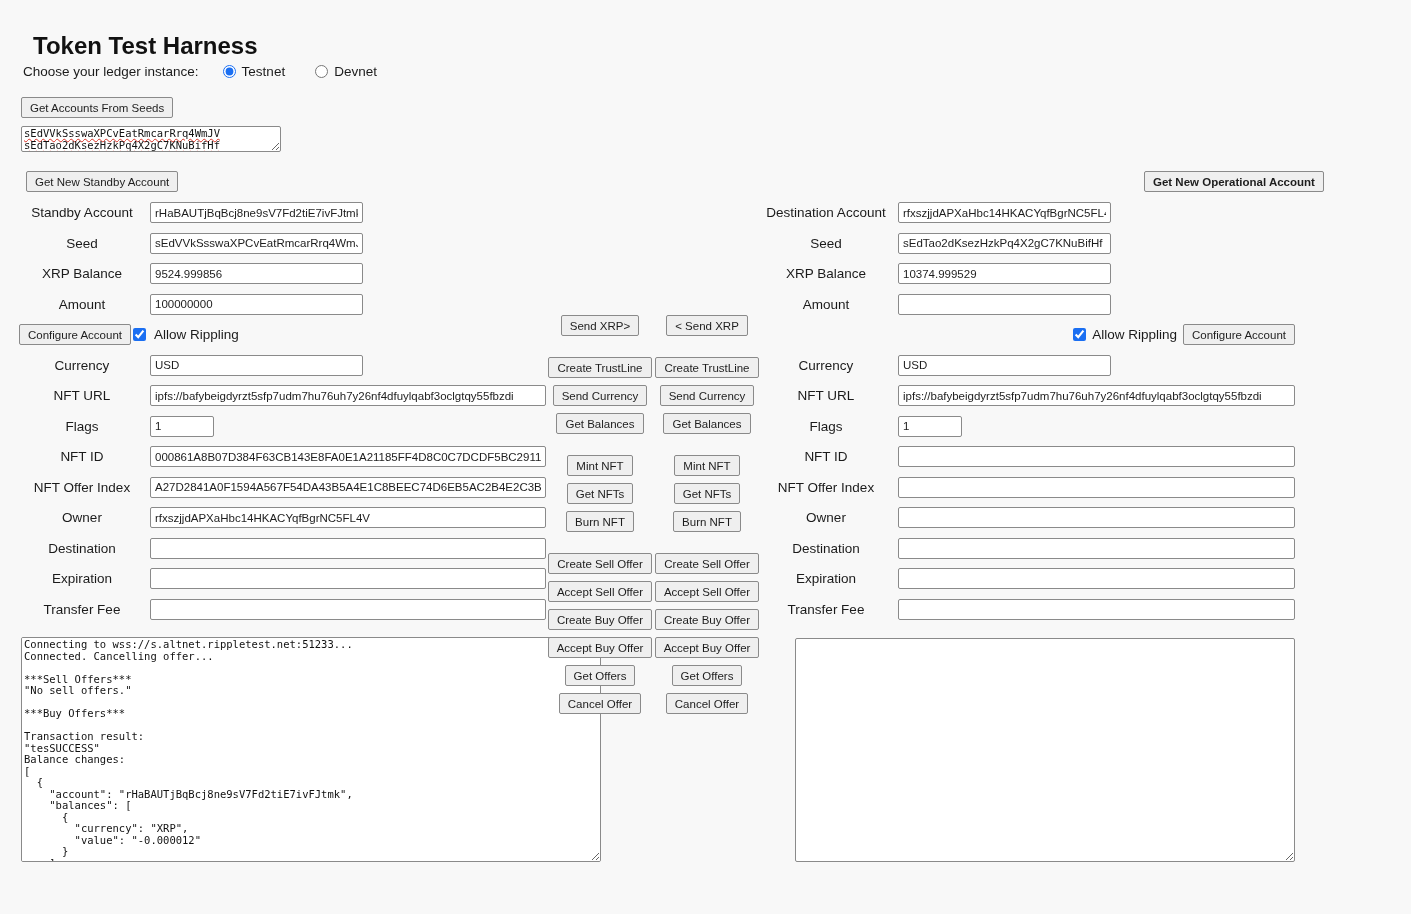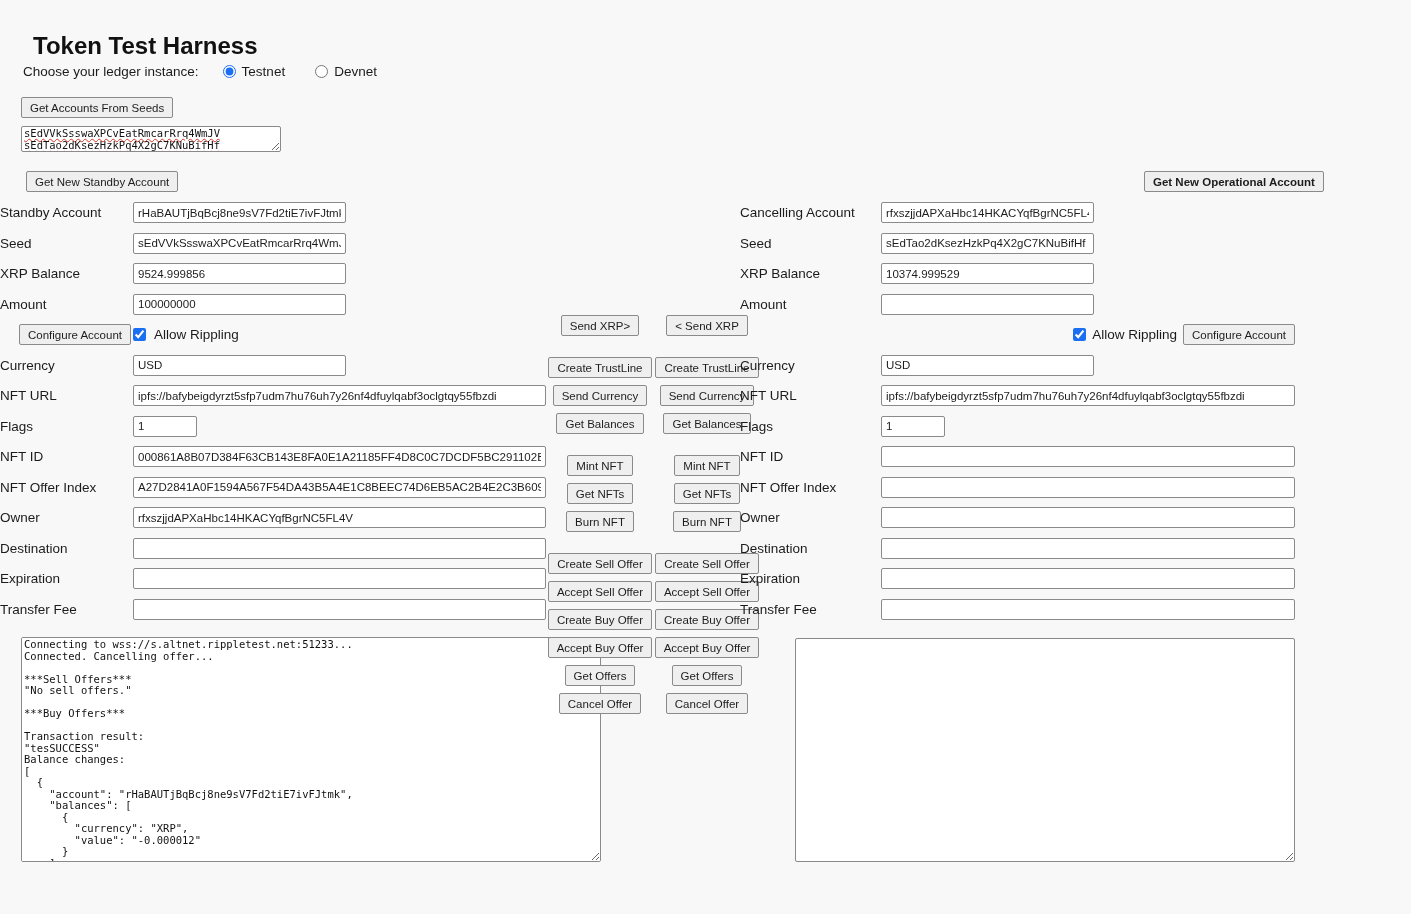--- a/index.html
+++ b/index.html
@@ -55,22 +55,23 @@
   }
 
   .btn-new-standby { position:absolute; left:26px; top:171px; }
   .btn-new-operational { position:absolute; left:1144px; top:171px;font-weight:bold; }
 
   .form { position:absolute; top:202px; }
   .form-standby { left:0; width:546px; }
   .form-operational { left:740px; width:555px; }
   .frow { display:flex; align-items:center; height:21px; margin-bottom:9.5px; }
   .flabel {
-    text-align:left; padding-right:3px; font-size:13.5px; white-space:nowrap;
+    text-align:center; padding-right:3px; font-size:13.5px; white-space:nowrap;
     flex:0 0 auto;
+    margin-left:17px;
   }
   .form-standby .flabel { width:133px; }
   .form-operational .flabel { width:141px; }
   .w-med { width:213px; }
   .w-lg  { width:413px; }
   .form-operational .w-lg { width:414px; }
   .w-sm  { width:64px; }
   .cfg-left { display:flex; align-items:center; }
   .cfg-left .btn-slot { width:133px; display:flex; justify-content:flex-end; padding-right:2px; }
   .cfg-left .chk-label { font-size:13.5px; margin-left:2px; }
@@ -234,21 +235,21 @@
     <button class="grp">Create Sell Offer</button>
     <button>Accept Sell Offer</button>
     <button>Create Buy Offer</button>
     <button>Accept Buy Offer</button>
     <button>Get Offers</button>
     <button>Cancel Offer</button>
   </div>
 
   <div class="form form-operational">
     <div class="frow">
-      <span class="flabel">Cancelling Account</span>
+      <span class="flabel">Destination Account</span>
       <input class="tx w-med" value="rfxszjjdAPXaHbc14HKACYqfBgrNC5FL4V" style="">
     </div>
     <div class="frow">
       <span class="flabel">Seed</span>
       <input class="tx w-med" value="sEdTao2dKsezHzkPq4X2gC7KNuBifHf" style="">
     </div>
     <div class="frow">
       <span class="flabel">XRP Balance</span>
       <input class="tx w-med" value="10374.999529" style="">
     </div>

